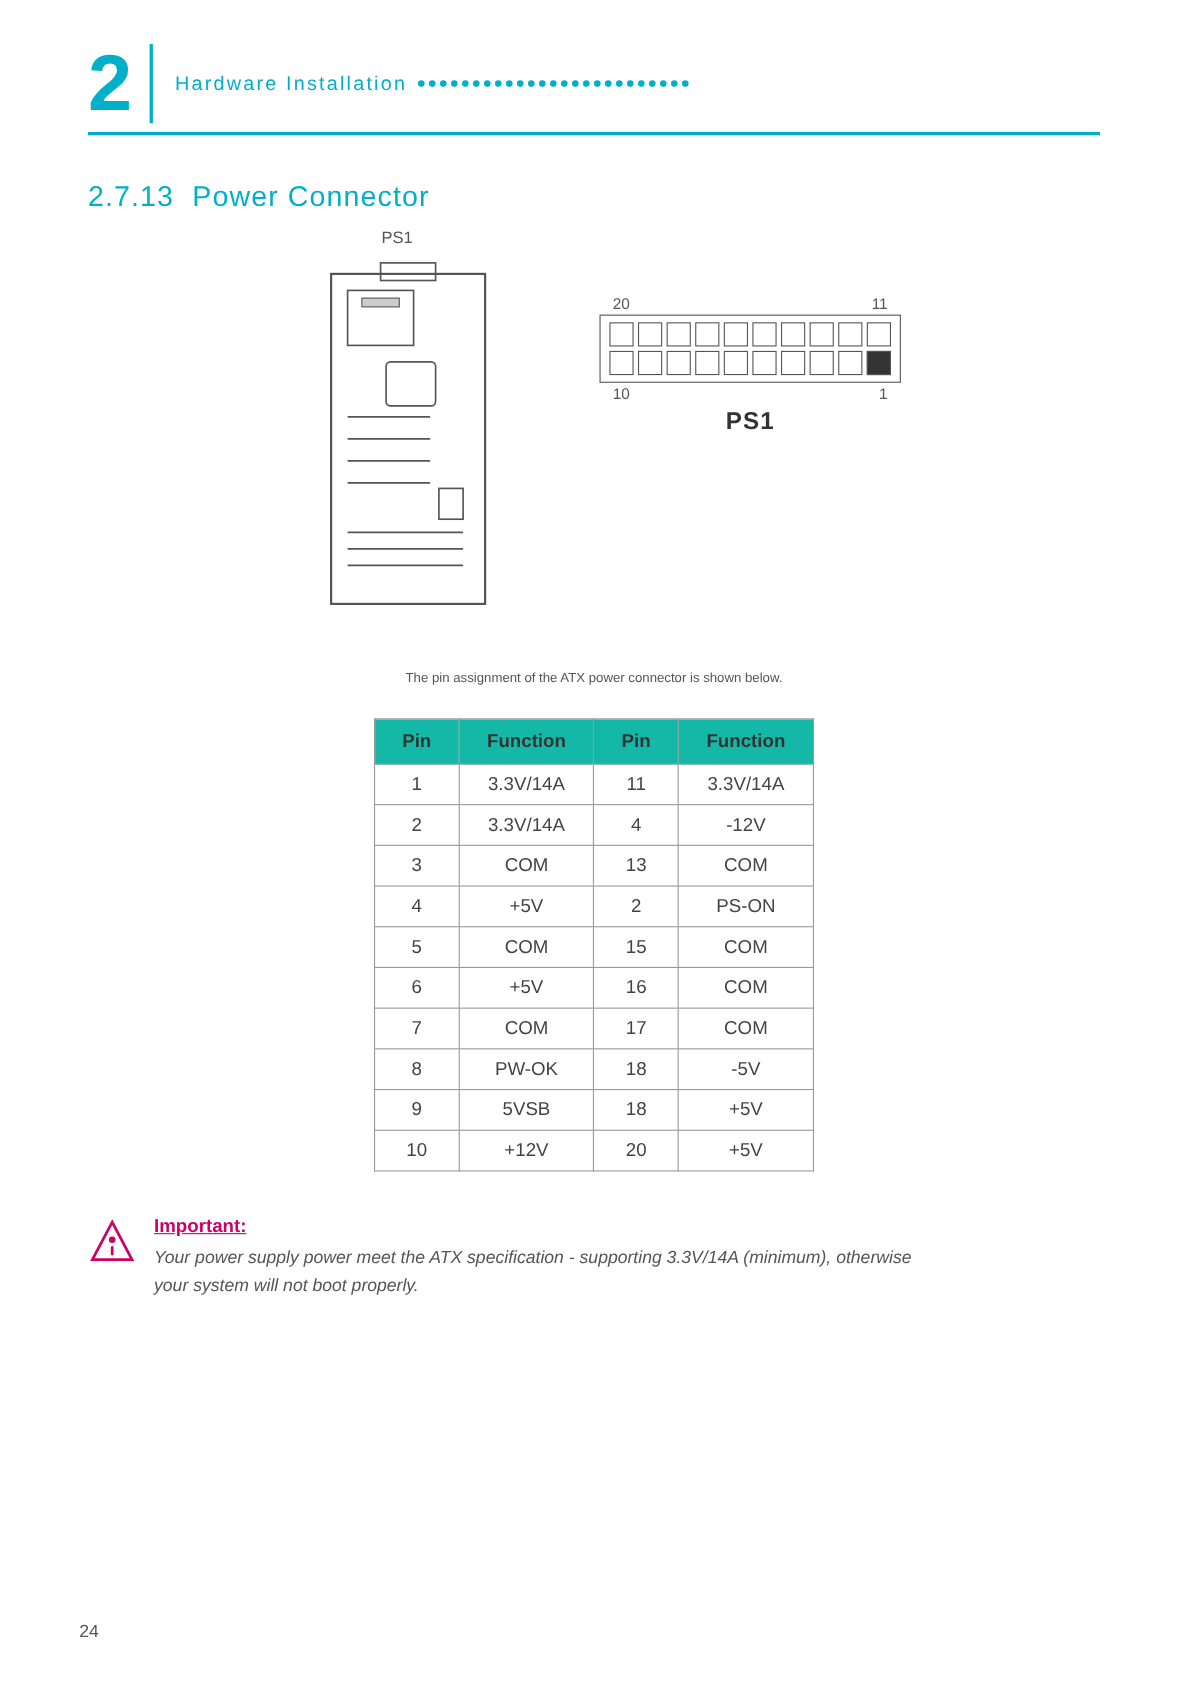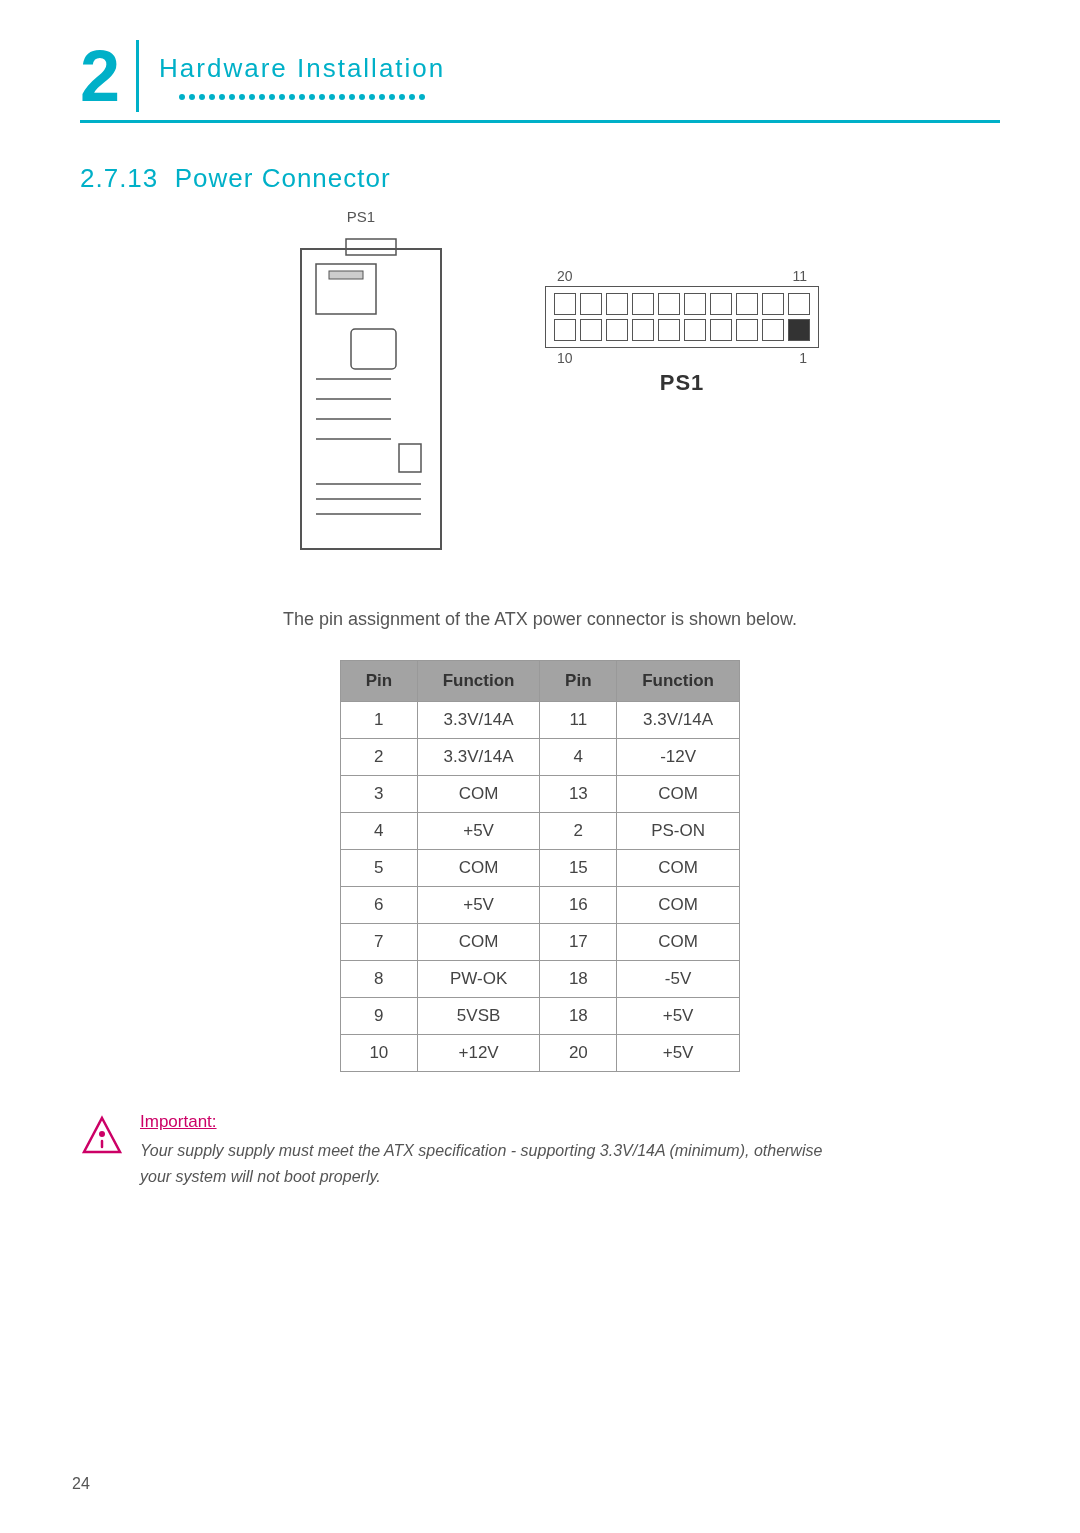--- a/index.html
+++ b/index.html
@@ -30,28 +30,27 @@
       font-size: 72px;
       font-weight: bold;
       color: #00b0c8;
       line-height: 1;
       margin-right: 20px;
       border-right: 3px solid #00b0c8;
       padding-right: 16px;
     }
 
     .chapter-title {
-      font-size: 26px;
+      font-size: 18px;
       color: #00b0c8;
       font-weight: normal;
       letter-spacing: 2px;
       display: flex;
       align-items: center;
       gap: 10px;
-      flex-direction: column;
     }
 
     .chapter-dots {
       display: flex;
       gap: 4px;
       align-items: center;
     }
 
     .chapter-dots span {
       display: inline-block;
@@ -132,21 +131,21 @@
     .ps1-label {
       font-size: 22px;
       font-weight: bold;
       color: #333;
       margin-top: 4px;
       letter-spacing: 1px;
     }
 
     
     .description {
-      font-size: 18px;
+      font-size: 12px;
       color: #555;
       text-align: center;
       margin-bottom: 30px;
     }
 
     
     .pin-table-container {
       display: flex;
       justify-content: center;
       margin-bottom: 40px;
@@ -157,21 +156,21 @@
       min-width: 400px;
     }
 
     .pin-table th {
       border: 1.5px solid #999;
       padding: 10px 24px;
       font-size: 17px;
       font-weight: bold;
       color: #333;
       text-align: center;
-      background: #a3a3a3;
+      background: #14b8a6;
     }
 
     .pin-table td {
       border: 1.5px solid #999;
       padding: 8px 24px;
       font-size: 17px;
       color: #444;
       text-align: center;
     }
 
@@ -191,21 +190,21 @@
     }
 
     .important-content {
       display: flex;
       flex-direction: column;
       gap: 6px;
     }
 
     .important-label {
       font-size: 17px;
-      font-weight: normal;
+      font-weight: bold;
       color: #cc0066;
       text-decoration: underline;
     }
 
     .important-text {
       font-size: 16px;
       color: #555;
       font-style: italic;
       line-height: 1.6;
       max-width: 700px;
@@ -412,19 +411,19 @@
   </div>
 
   <div class="important-section">
     <svg class="important-icon" viewBox="0 0 44 44">
       <polygon points="22,4 40,38 4,38" fill="none" stroke="#cc0066" stroke-width="2.5"></polygon>
       <circle cx="22" cy="20" r="3" fill="#cc0066"></circle>
       <line x1="22" y1="27" x2="22" y2="33" stroke="#cc0066" stroke-width="2.5" stroke-linecap="round"></line>
     </svg>
     <div class="important-content">
       <div class="important-label">Important:</div>
-      <div class="important-text">Your supply supply must meet the ATX specification - supporting 3.3V/14A (minimum), otherwise your system will not boot properly.</div>
+      <div class="important-text">Your power supply power meet the ATX specification - supporting 3.3V/14A (minimum), otherwise your system will not boot properly.</div>
     </div>
   </div>
 
 </div>
 
 <div class="page-number">24</div>
 
 </body></html>

